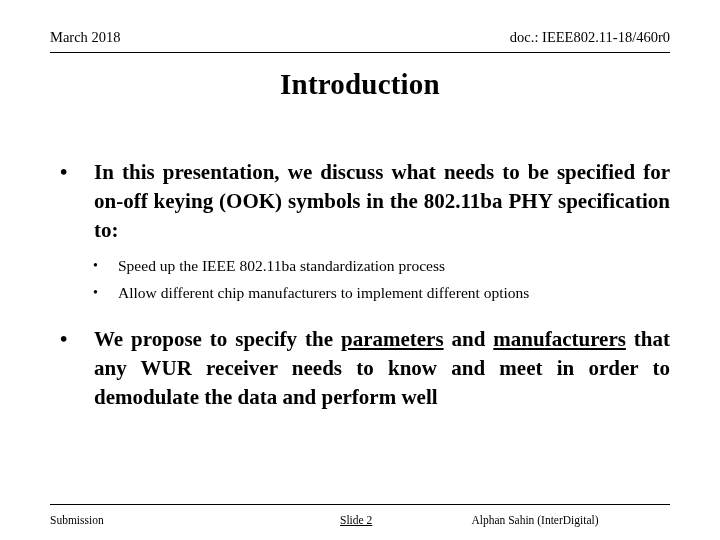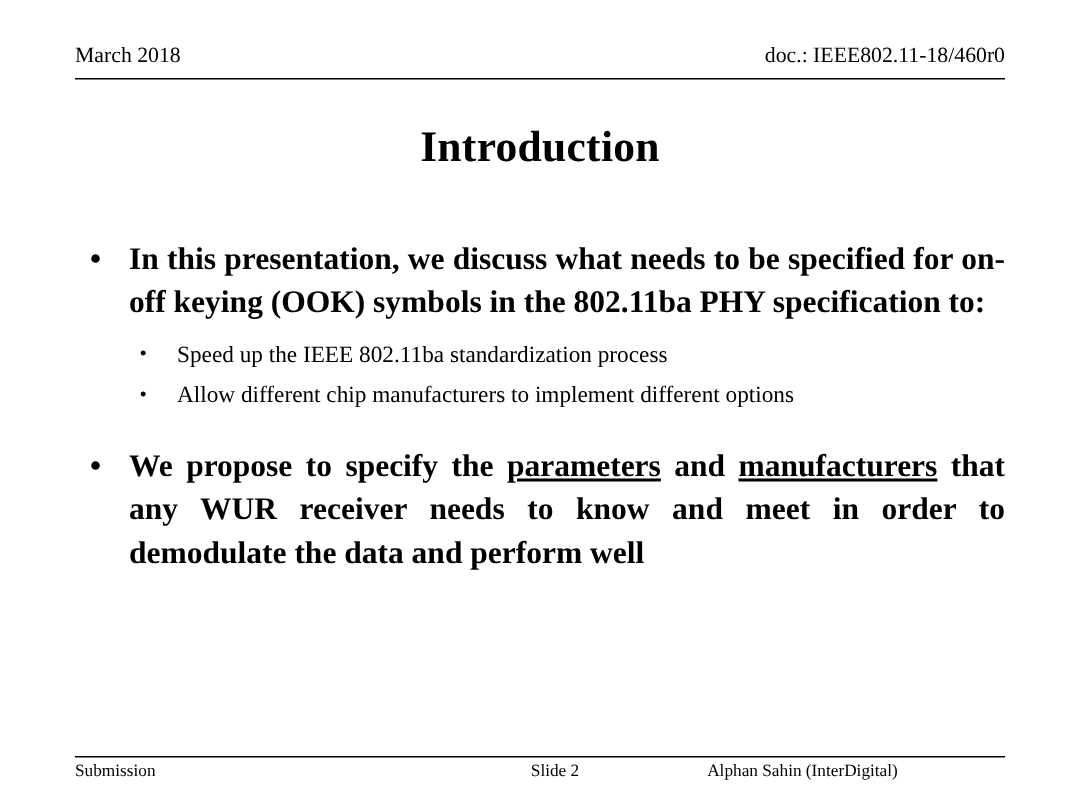--- a/index.html
+++ b/index.html
@@ -38,21 +38,21 @@
     font-size: 14.5px;
     font-weight: normal;
     line-height: 19px;
     white-space: nowrap;
   }
 
   
   .title {
     position: absolute;
     left: 50px;
-    top: 80px;
+    top: 66px;
     width: 620px;
     text-align: center;
     font-size: 29px;
     font-weight: bold;
     line-height: 36px;
     letter-spacing: 0.2px;
   }
 
   
   .body {
@@ -74,20 +74,21 @@
   }
   .bullet-l1 .marker {
     position: absolute;
     left: 10px;
     top: 0;
     font-size: 21px;
     line-height: 29px;
   }
   .bullet-l1 .txt {
     display: block;
+    margin-left: 8px;
   }
 
   .sub-list {
     margin: 8px 0 10px 0;
   }
   .bullet-l2 {
     position: relative;
     padding-left: 68px;
     margin: 0 0 2px 0;
     font-size: 15.5px;
@@ -107,33 +108,33 @@
 
   .gap-1 { height: 10px; }
 
   
   .footer {
     position: absolute;
     left: 50px;
     top: 504px;
     width: 620px;
     border-top: 1.6px solid #000;
-    padding-top: 2px;
+    padding-top: 8px;
     display: flex;
     align-items: baseline;
   }
   .footer-left,
   .footer-center,
   .footer-right {
     font-size: 11.5px;
     line-height: 15px;
     white-space: nowrap;
   }
   .footer-left { flex: 0 0 auto; width: 290px; text-align: left; }
-  .footer-center { flex: 0 0 auto; width: 60px; text-align: center; }
+  .footer-center { flex: 0 0 auto; width: 60px; text-align: left; text-decoration: underline; }
   .footer-right { flex: 1 1 auto; text-align: center; }
 </style>
 </head>
 <body>
 
 <div class="slide">
 
   <div class="header">
     <div class="header-left">March 2018</div>
     <div class="header-right">doc.: IEEE802.11-18/460r0</div>

